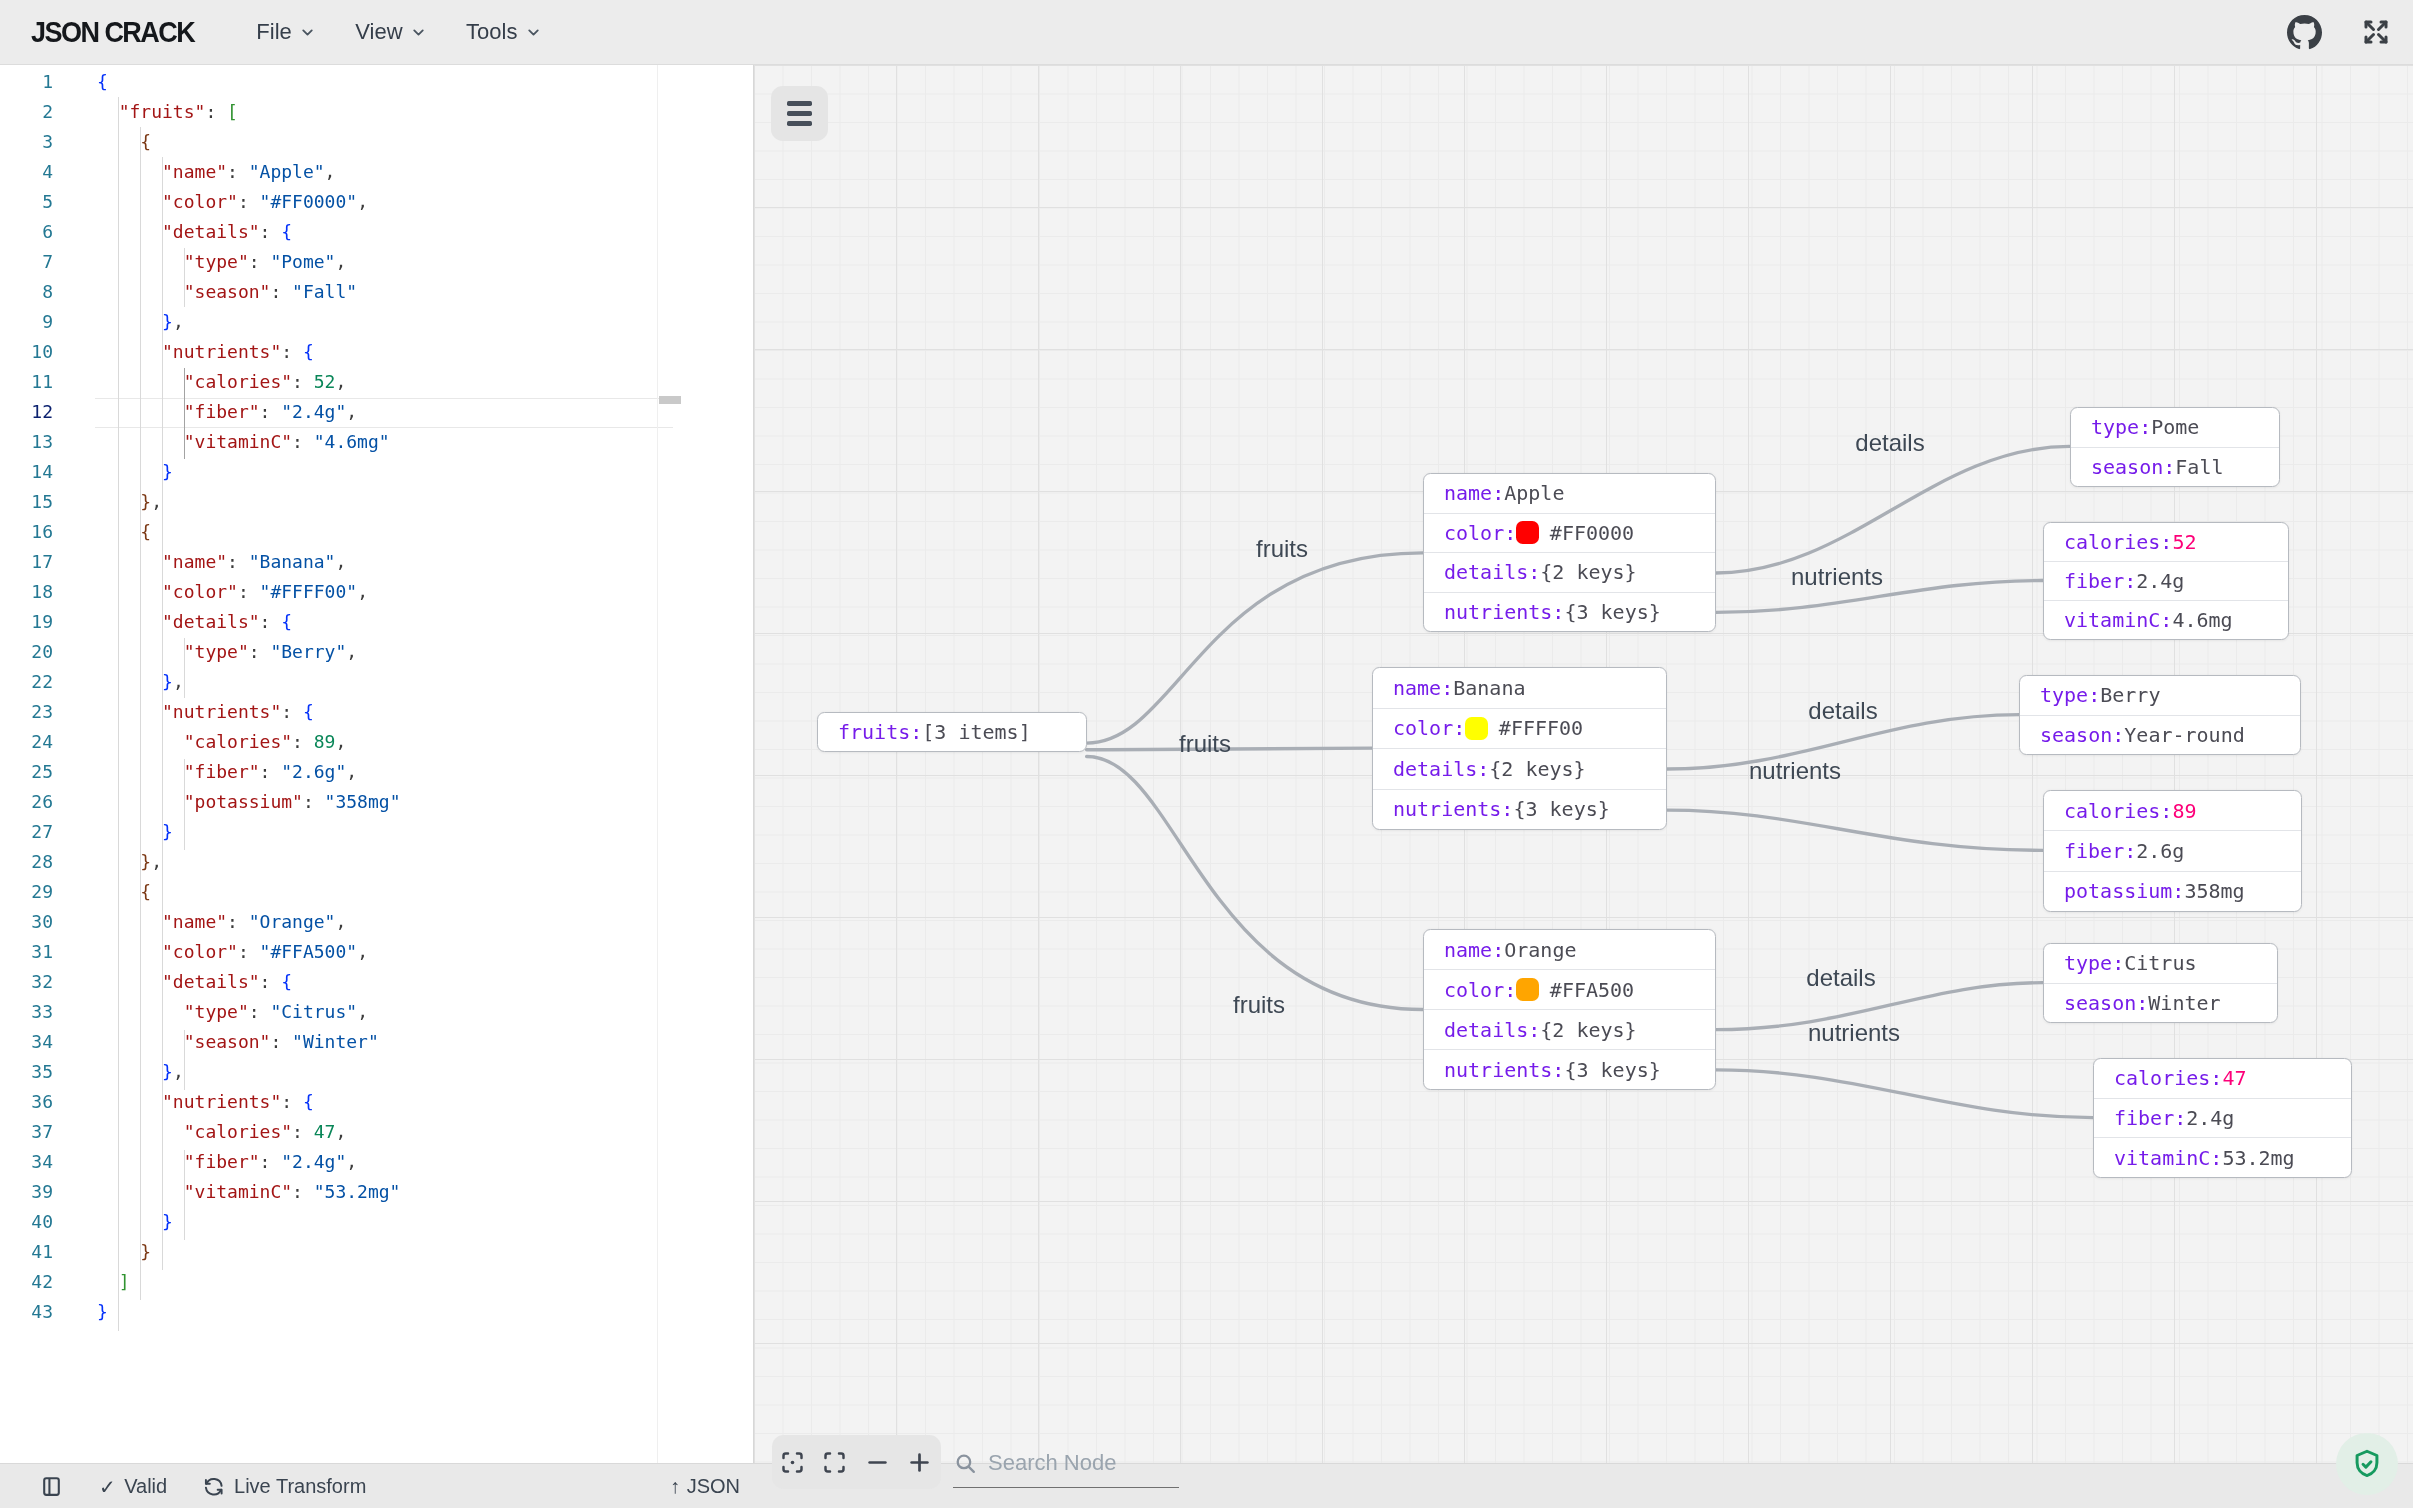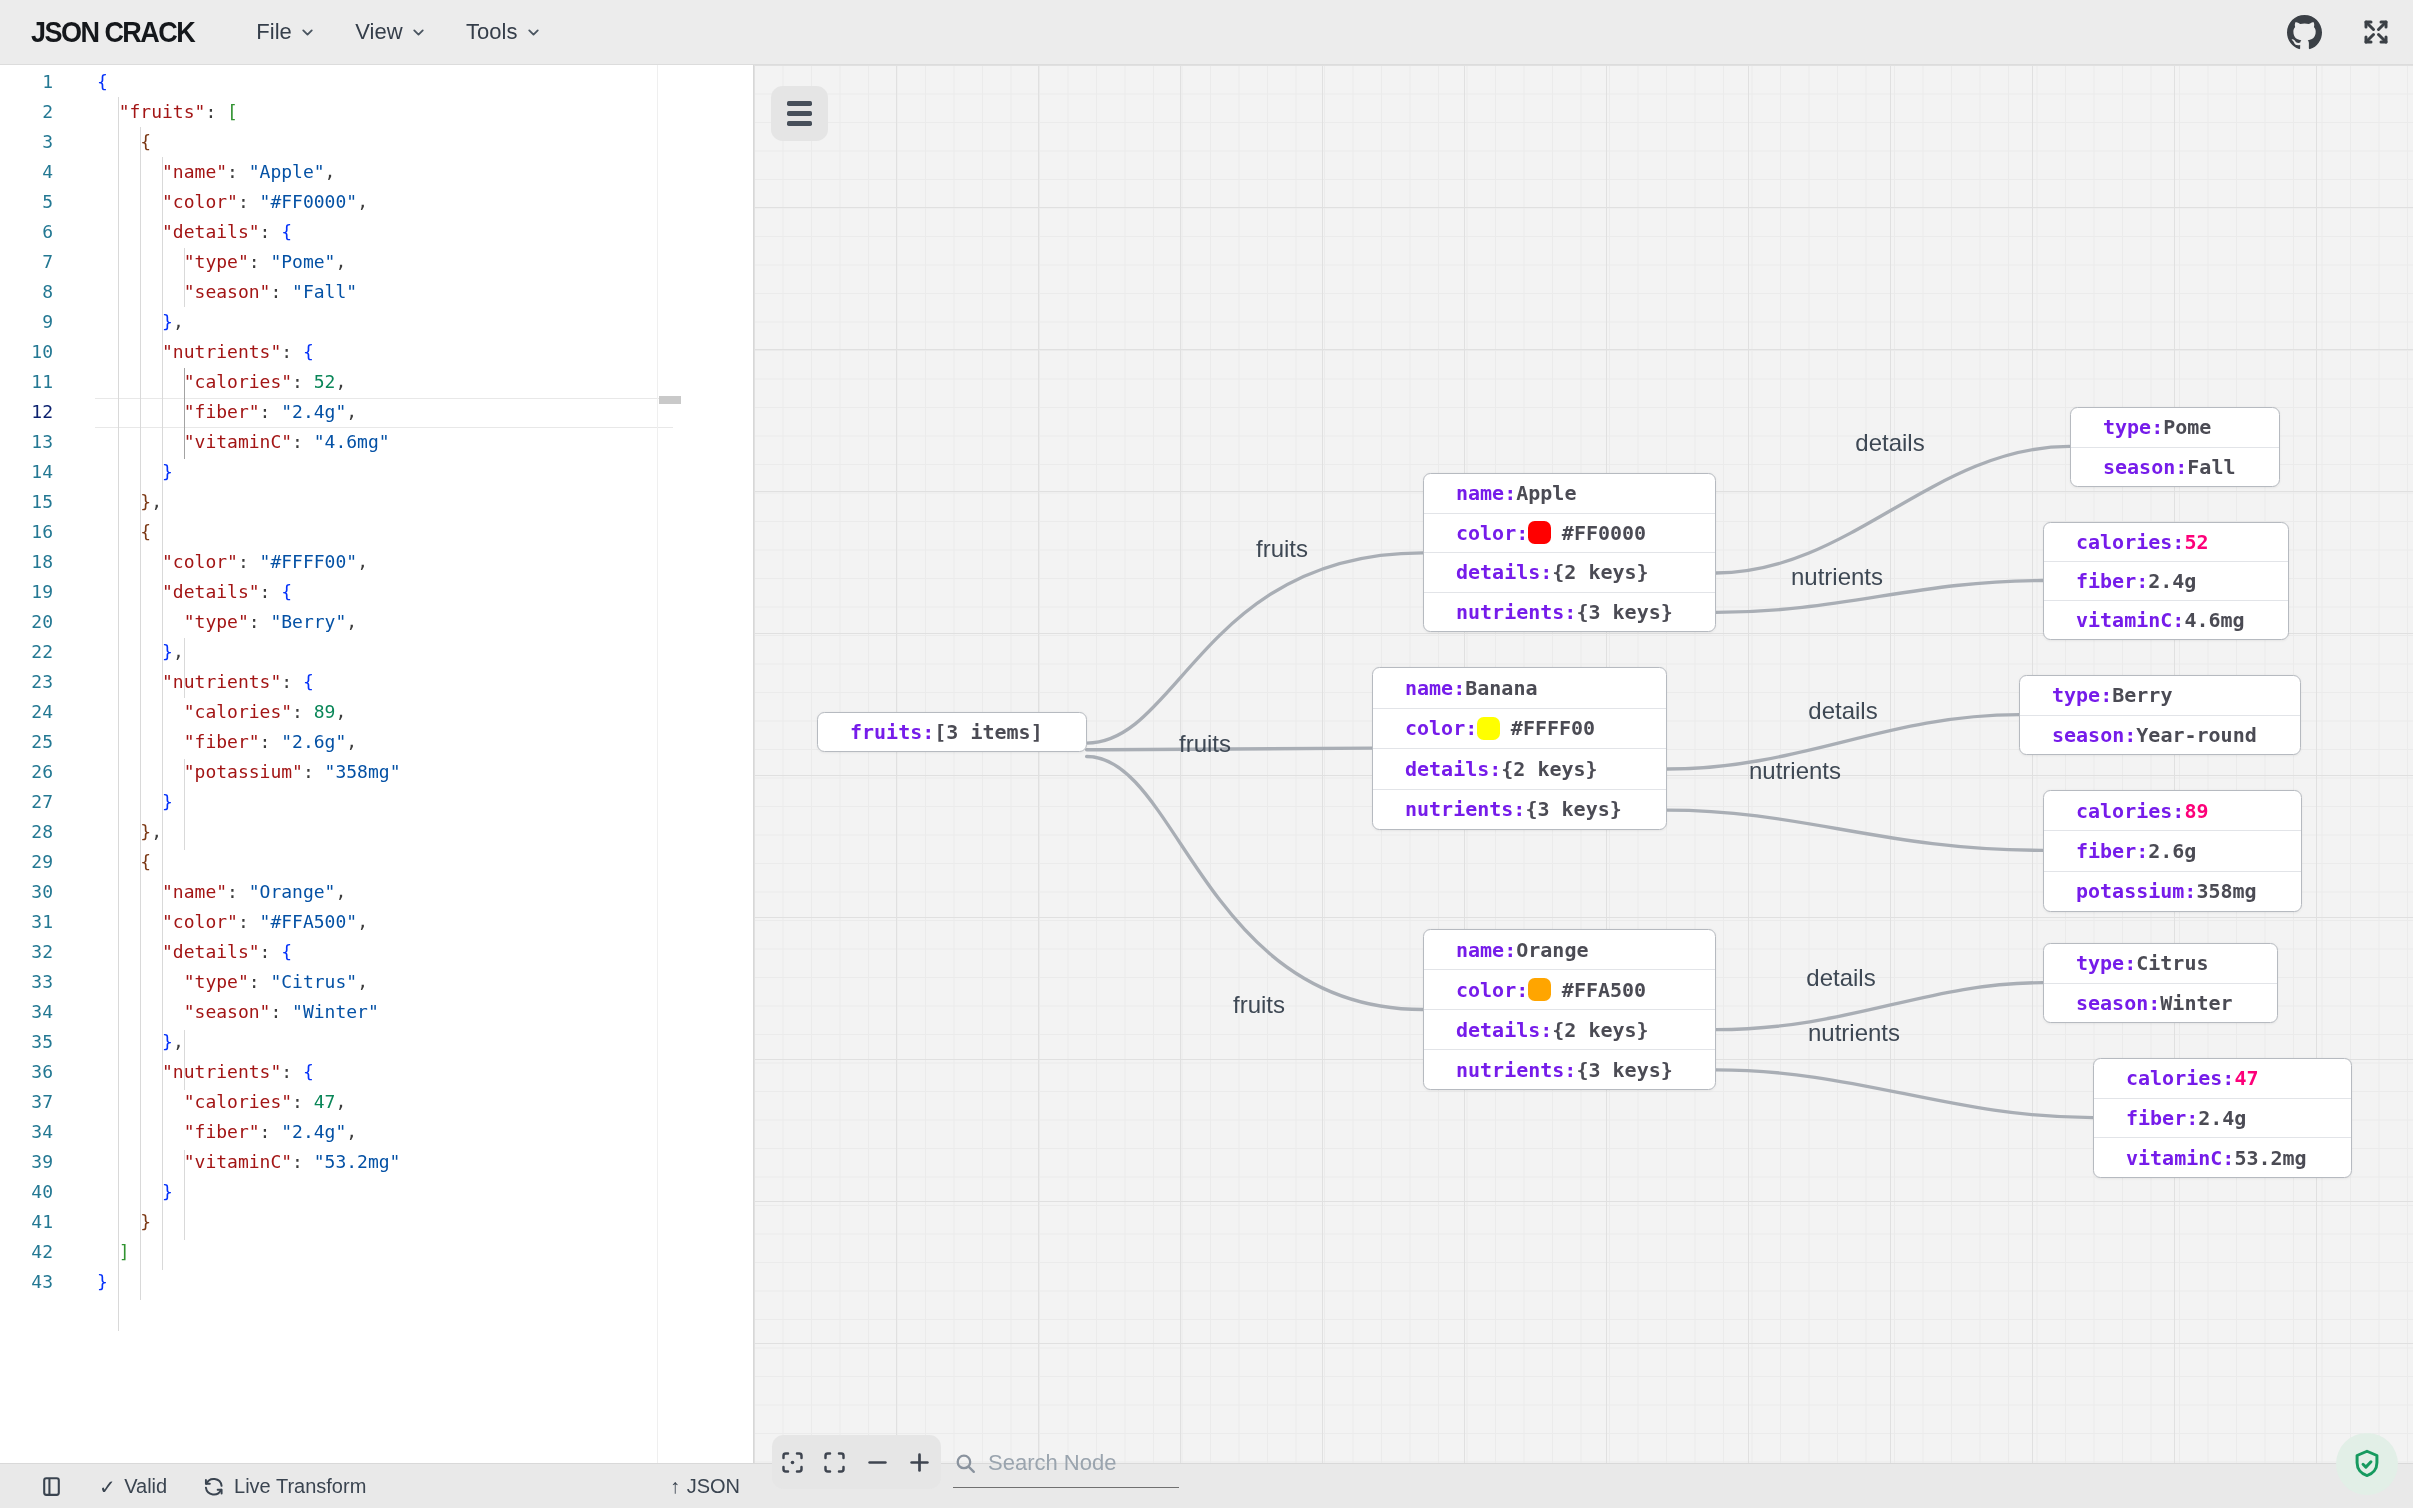--- a/index.html
+++ b/index.html
@@ -48,22 +48,22 @@
       linear-gradient(to bottom,#ebebeb 0.8px,transparent 0.8px);
     background-size:142px 142px,142px 142px,28.5px 28.5px,28.5px 28.5px; }
   .edges { position:absolute; left:0; top:0; width:1659px; height:1398px; z-index:1; }
   .edges path { fill:none; stroke:#a9aeb5; stroke-width:4; stroke-linecap:round; }
   .elabel { position:absolute; transform:translate(-50%,-50%); font-size:24px;
     color:#3e4854; z-index:2; white-space:nowrap; }
   .node { position:absolute; background:#fff; border:1.7px solid #b6bac0; border-radius:7.5px;
     display:flex; flex-direction:column; z-index:3; cursor:pointer;
     font-family:"DejaVu Sans Mono", monospace; font-size:20px;
     box-shadow:0 0.8px 2.5px rgba(0,0,0,.06); overflow:hidden; }
-  .nrow { flex:1; display:flex; align-items:center; padding-left:32px;
-    border-top:1.3px solid #e2e4e8; white-space:nowrap;font-weight:bold; }
+  .nrow { flex:1; display:flex; align-items:center; padding-left:20px;
+    border-top:1.3px solid #e2e4e8; white-space:nowrap; }
   .nrow:first-child { border-top:none; }
   .nk { color:#761CEA; }
   .nv { color:#4b4b54; }
   .nv.num { color:#FD0079; }
   .swatch { width:22.6px; height:22.6px; border-radius:6.7px; margin-right:11px; flex:none;
     display:inline-block; }
   .hamburger { position:absolute; left:17px; top:21px; width:57px; height:55px;
     background:#e5e5e5; border:none; border-radius:11.7px; cursor:pointer; z-index:4;
     display:flex; flex-direction:column; justify-content:center; align-items:center; gap:5.9px; }
   .hbar { width:25px; height:4.2px; background:#474f5a; border-radius:1.7px; }
@@ -199,20 +199,24 @@
           <span class="ln">14</span>
           <span class="code"><span class="tk-p">      </span><span class="tk-b1">}</span></span>
         </div>
         <div class="eline">
           <span class="ln">15</span>
           <span class="code"><span class="tk-p">    </span><span class="tk-b3">}</span><span class="tk-p">,</span></span>
         </div>
         <div class="eline">
           <span class="ln">16</span>
           <span class="code"><span class="tk-p">    </span><span class="tk-b3">{</span></span>
+        </div>
+        <div class="eline">
+          <span class="ln">17</span>
+          <span class="code"><span class="tk-p">      </span><span class="tk-k">"name"</span><span class="tk-p">: </span><span class="tk-s">"Banana"</span><span class="tk-p">,</span></span>
         </div>
         <div class="eline">
           <span class="ln">18</span>
           <span class="code"><span class="tk-p">      </span><span class="tk-k">"color"</span><span class="tk-p">: </span><span class="tk-s">"#FFFF00"</span><span class="tk-p">,</span></span>
         </div>
         <div class="eline">
           <span class="ln">19</span>
           <span class="code"><span class="tk-p">      </span><span class="tk-k">"details"</span><span class="tk-p">: </span><span class="tk-b1">{</span></span>
         </div>
         <div class="eline">

